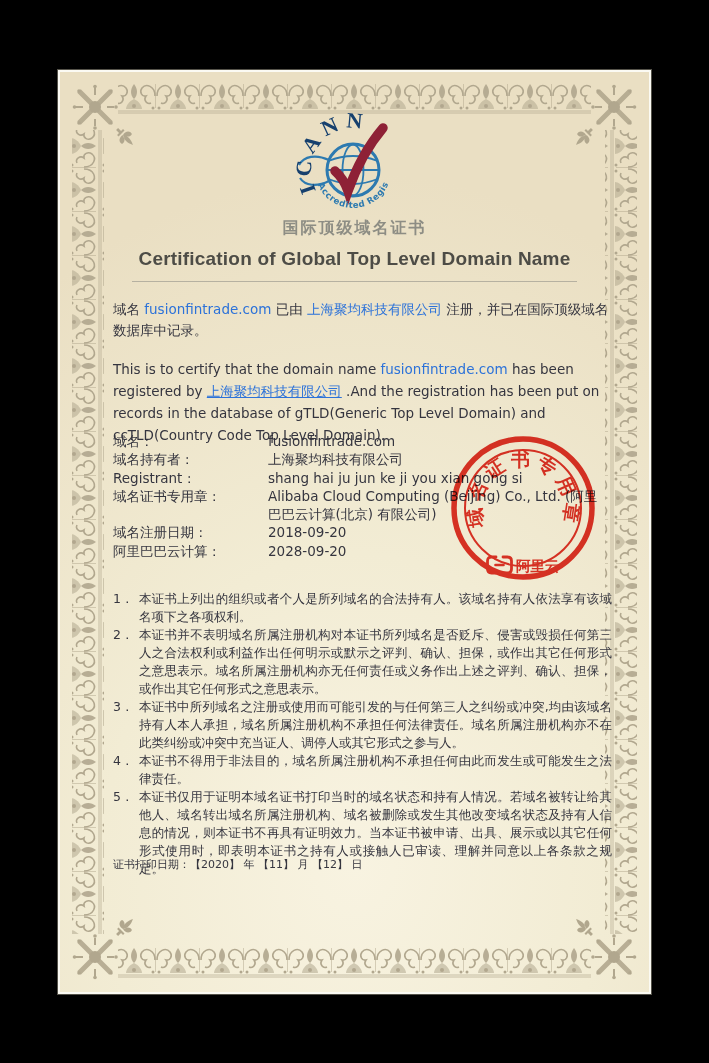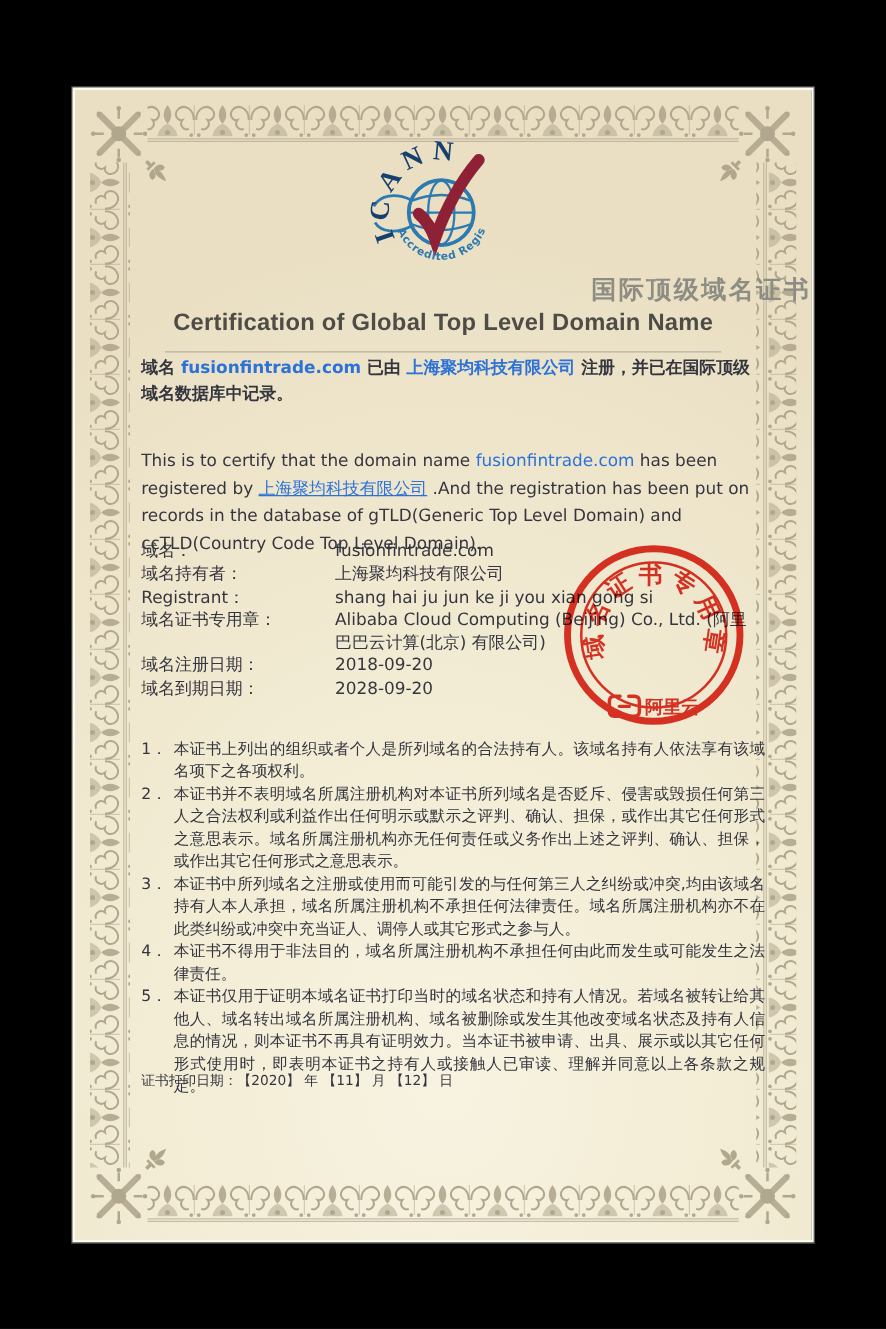--- a/index.html
+++ b/index.html
@@ -5,27 +5,27 @@
   html,body{margin:0;padding:0;background:#000;}
   body{width:709px;height:1063px;position:relative;overflow:hidden;
        font-family:"DejaVu Sans","Liberation Sans",sans-serif;}
   .paper{position:absolute;left:58px;top:70px;width:589px;height:920px;
          border:2px solid #fbfaf3;
          background:radial-gradient(95% 75% at 50% 86%, #f8f3e1 0%, #f2ecd4 45%, #eadfc3 100%);
          box-shadow:0 0 0 1px #55534a, 0 6px 18px rgba(0,0,0,.7);}
   .abs{position:absolute;}
   .frame-svg{left:8px;top:8px;}
   .icann-svg{left:218px;top:36px;}
-  .title{left:0;right:0;top:146px;text-align:right;font-size:20px;font-weight:700;
+  .title{left:0;right:0;top:146px;text-align:center;font-size:16px;font-weight:700;
          letter-spacing:2px;color:#8d8d84;margin:0;}
   .subtitle{left:0;right:0;top:176px;text-align:center;font-size:19px;font-weight:700;
             color:#4d4c46;font-family:Liberation Sans, sans-serif;margin:0;letter-spacing:.2px;}
   .divider{left:72px;top:209px;width:445px;height:1px;background:#b6b1a1;}
   .para{left:53px;width:497px;font-size:13.5px;line-height:21px;color:#35353f;margin:0;}
-  .para-zh{top:212px;font-weight:bold;}
+  .para-zh{top:227px;}
   .para-en{top:286px;line-height:22px;}
   .link{color:#2c72d9;text-decoration:none;cursor:pointer;}
   .link.u{text-decoration:underline;}
   .details{left:53px;top:360px;border-collapse:collapse;font-size:13.5px;color:#35353f;}
   .details td{padding:0;line-height:18.3px;vertical-align:top;}
   .details td.lbl{width:152px;text-align:left;white-space:nowrap;}
   .details td.val{padding-left:3px;max-width:335px;}
   .terms-intro{left:53px;top:498px;font-size:12.5px;color:#35353f;}
   .terms{left:53px;top:518px;width:499px;font-size:12.5px;line-height:18px;color:#35353f;}
   .term{display:flex;}
@@ -160,21 +160,21 @@
     </tr>
     <tr>
       <td class="lbl">域名证书专用章：</td>
       <td class="val">Alibaba Cloud Computing (Beijing) Co., Ltd. (阿里巴巴云计算(北京) 有限公司)</td>
     </tr>
     <tr>
       <td class="lbl">域名注册日期：</td>
       <td class="val">2018-09-20</td>
     </tr>
     <tr>
-      <td class="lbl">域名到期日期：</td>
+      <td class="lbl">阿里巴巴云计算：</td>
       <td class="val">2028-09-20</td>
     </tr>
   </tbody>
     </table>
 
 
   <div class="abs terms">
     <div class="term">
       <span class="num">1．</span>
       <span class="txt">本证书上列出的组织或者个人是所列域名的合法持有人。该域名持有人依法享有该域名项下之各项权利。</span>

